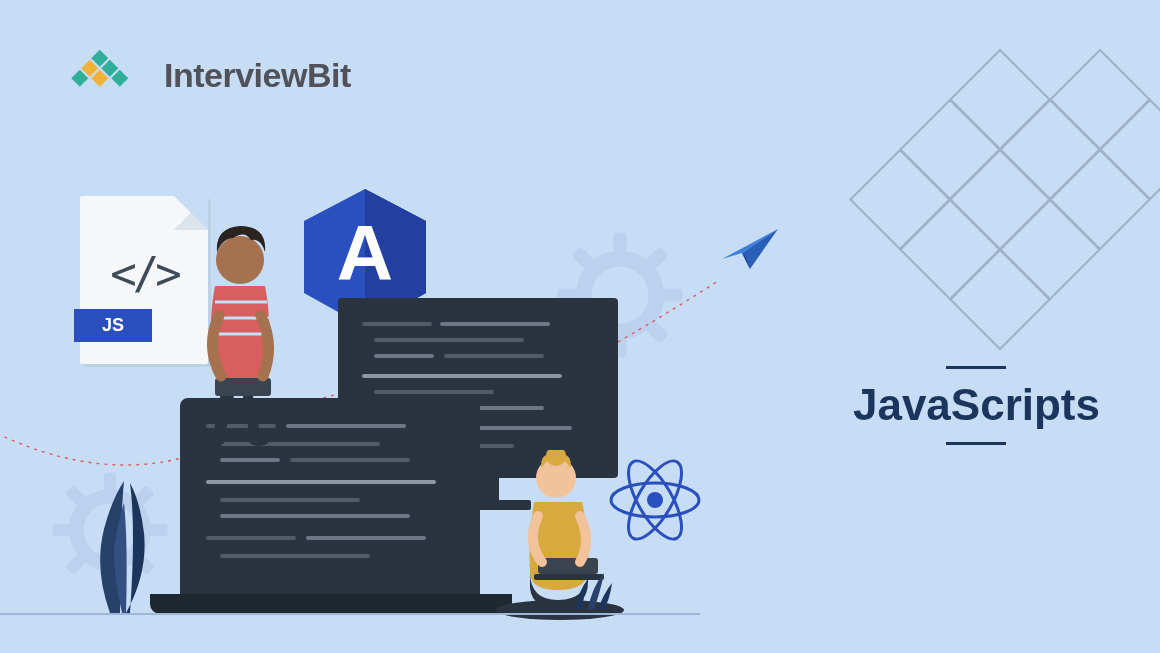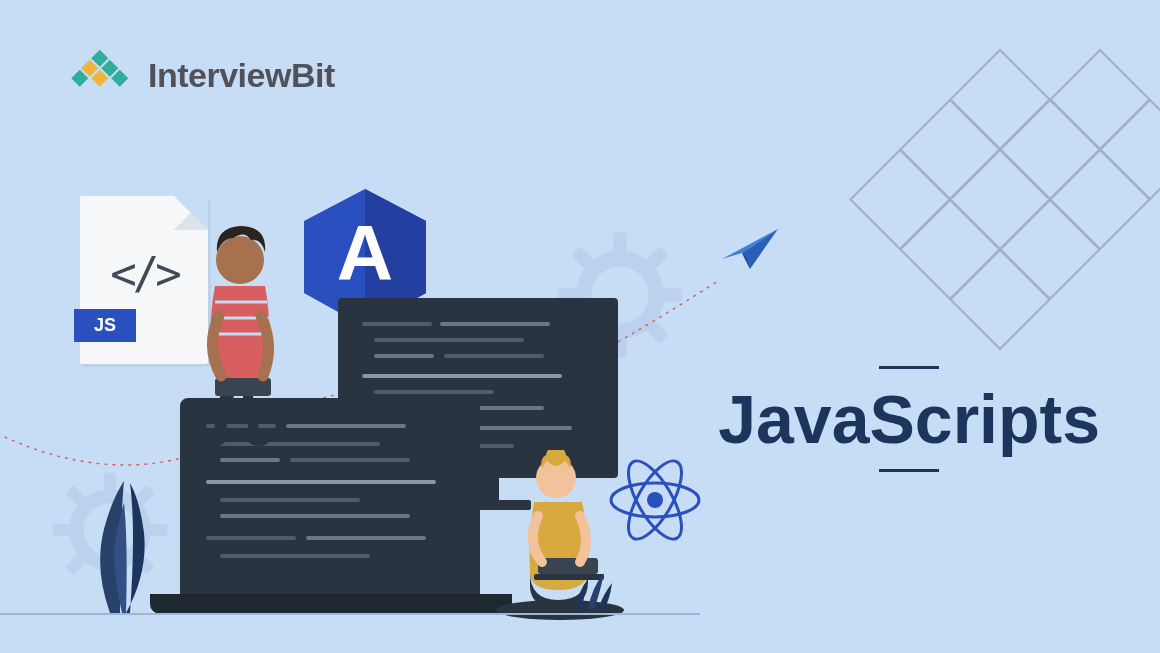--- a/index.html
+++ b/index.html
@@ -12,21 +12,21 @@
     font-family: Arial, Helvetica, sans-serif;
   }
 
   
   .logo {
     position: absolute;
     top: 50px;
     left: 70px;
     display: flex;
     align-items: center;
-    gap: 10px;
+    gap: 26px;
   }
   .logo-mark svg { display: block; }
   .logo-text {
     font-size: 34px;
     font-weight: 700;
     color: #515159;
     letter-spacing: -0.5px;
   }
 
   
@@ -49,21 +49,21 @@
     width: 60px;
     height: 3px;
     background: #1c355c;
     position: absolute;
     left: 50%;
     transform: translateX(-50%);
   }
   .title-block .line-top { top: -14px; }
   .title-block .line-bot { bottom: -14px; }
   .title-block .title {
-    font-size: 68px;
+    font-size: 44px;
     font-weight: 700;
     color: #1c355c;
     line-height: 1.15;
   }
 
   
   .plane {
     position: absolute;
     top: 225px;
     left: 720px;
@@ -114,21 +114,21 @@
     color: #3d4a57;
     font-family: monospace;
     letter-spacing: -4px;
   }
   .js-doc .js-badge {
     position: absolute;
     left: -6px;
     bottom: 22px;
     background: #2a4fbf;
     color: #fff;
-    padding: 6px 20px;
+    padding: 6px 28px;
     font-weight: 700;
     font-size: 18px;
   }
 
   
   .angular-badge {
     position: absolute;
     top: 185px;
     left: 300px;
   }

